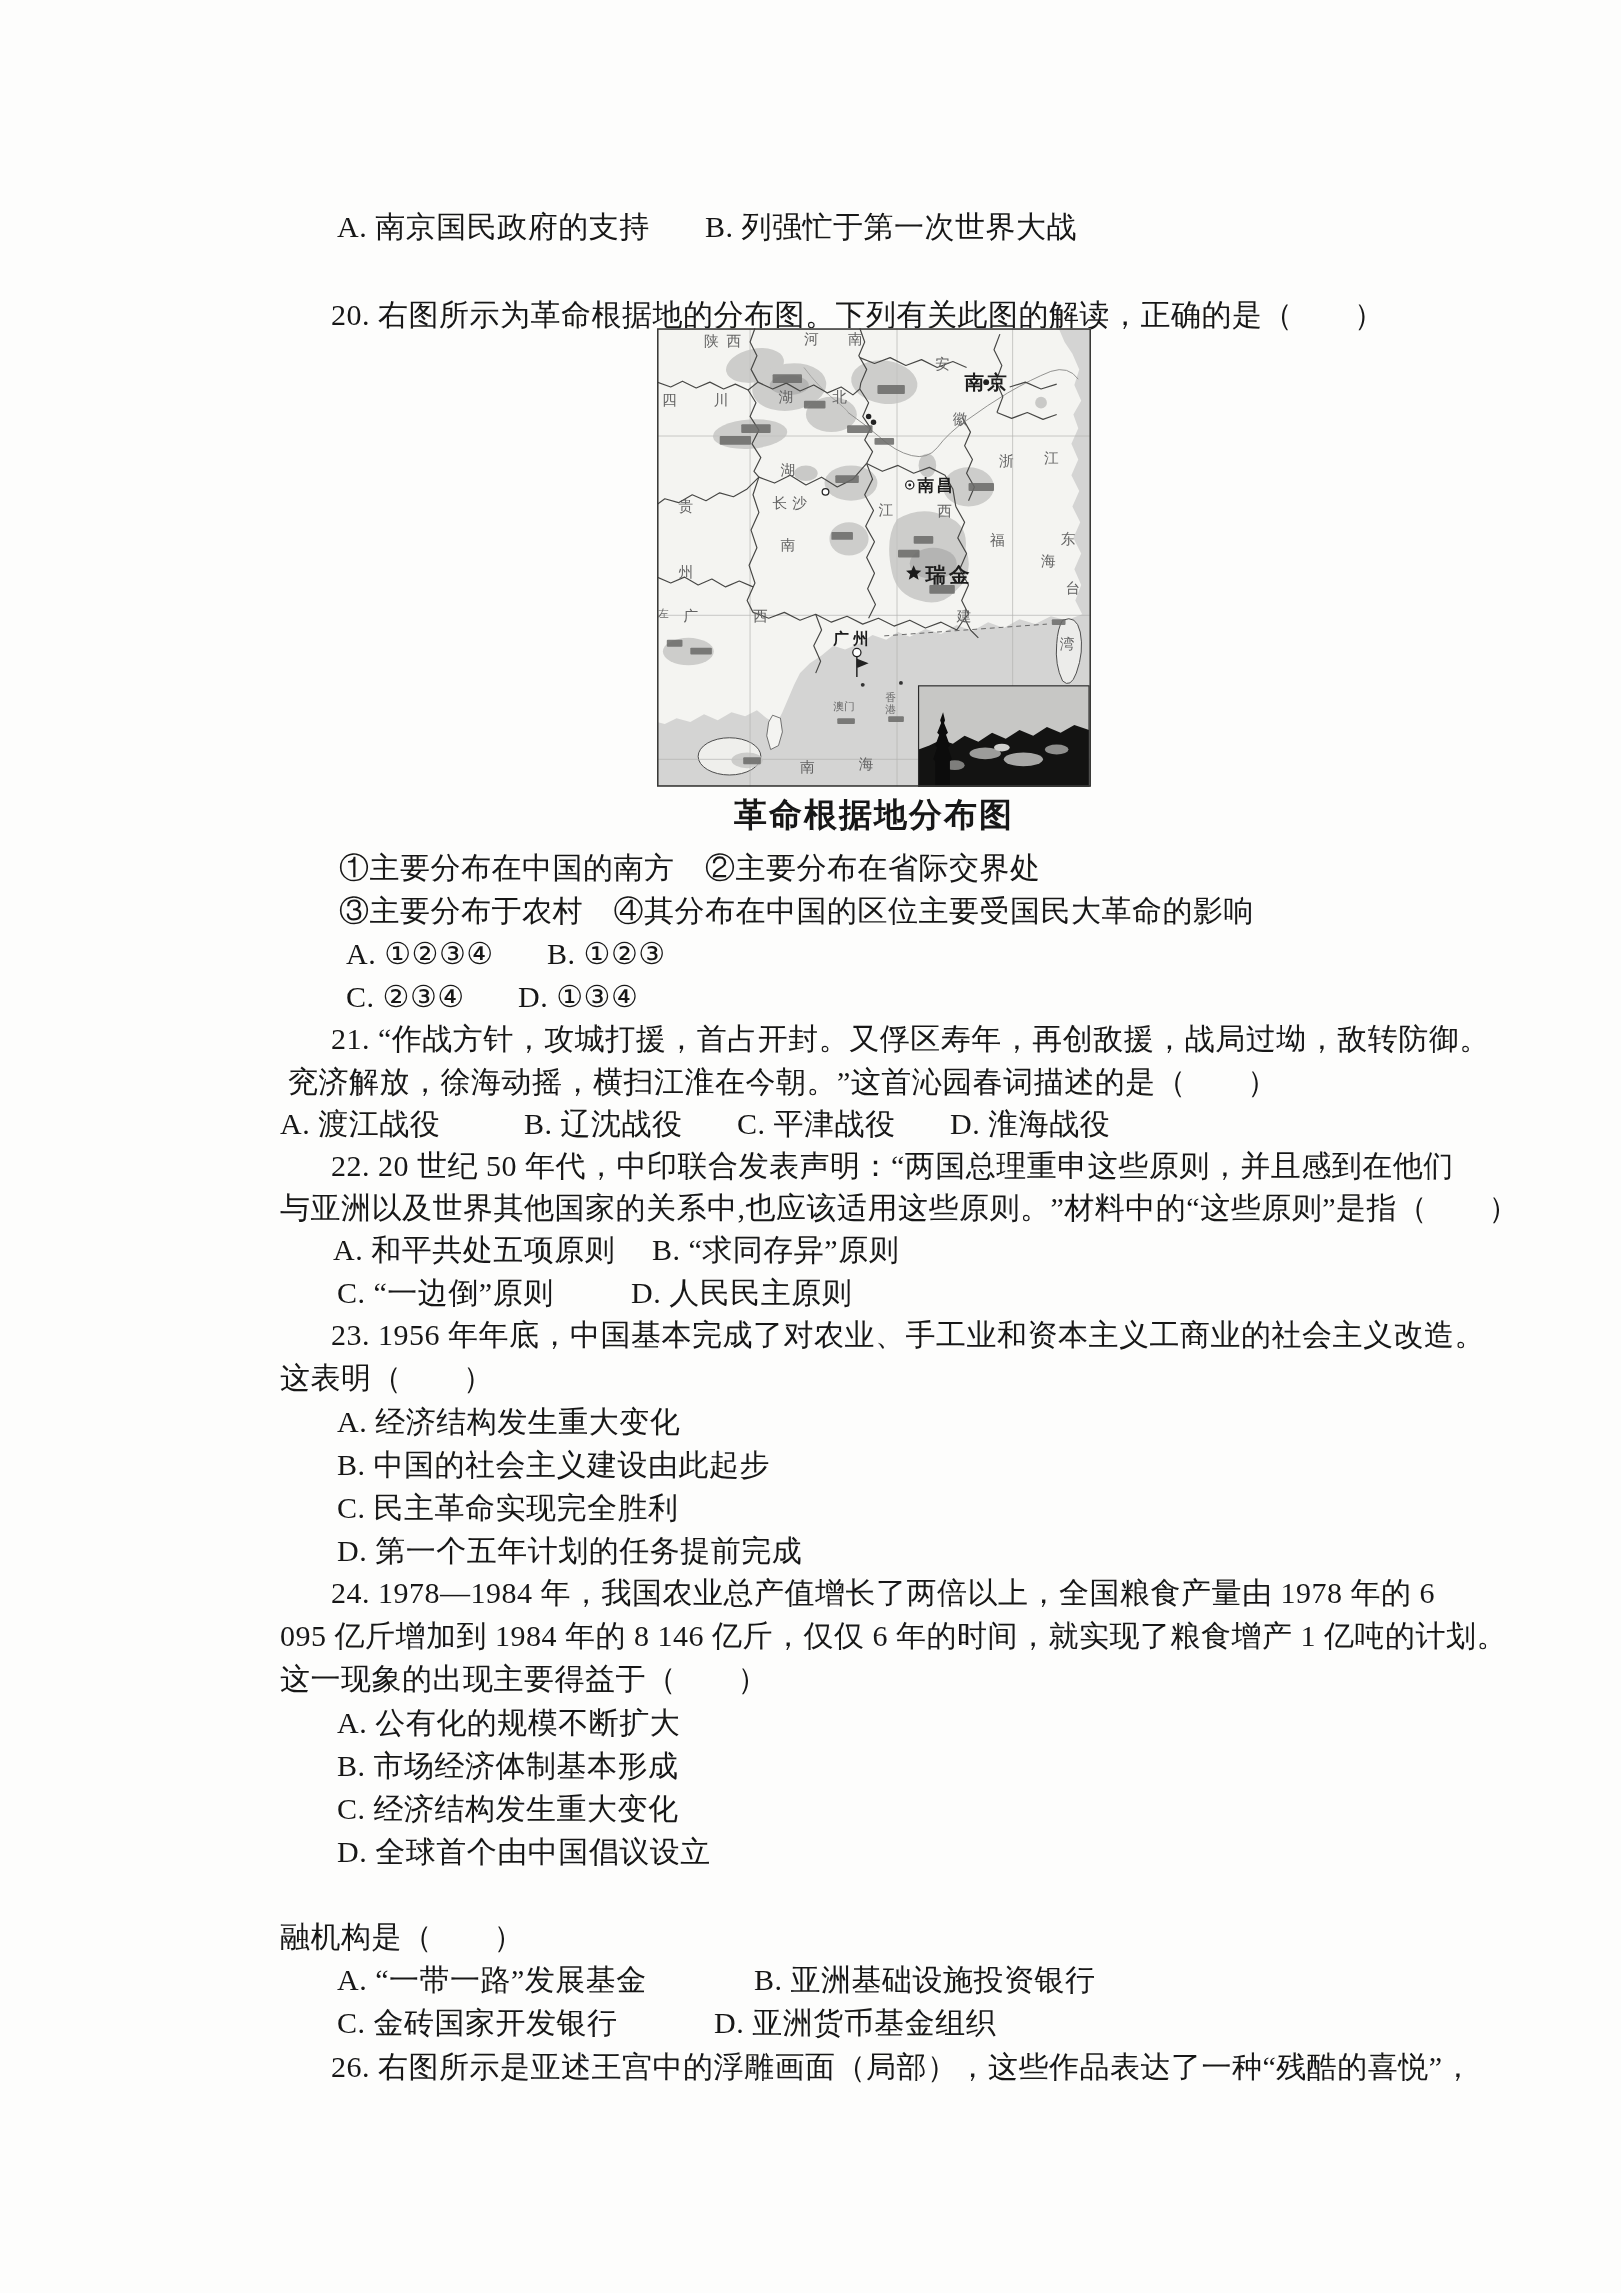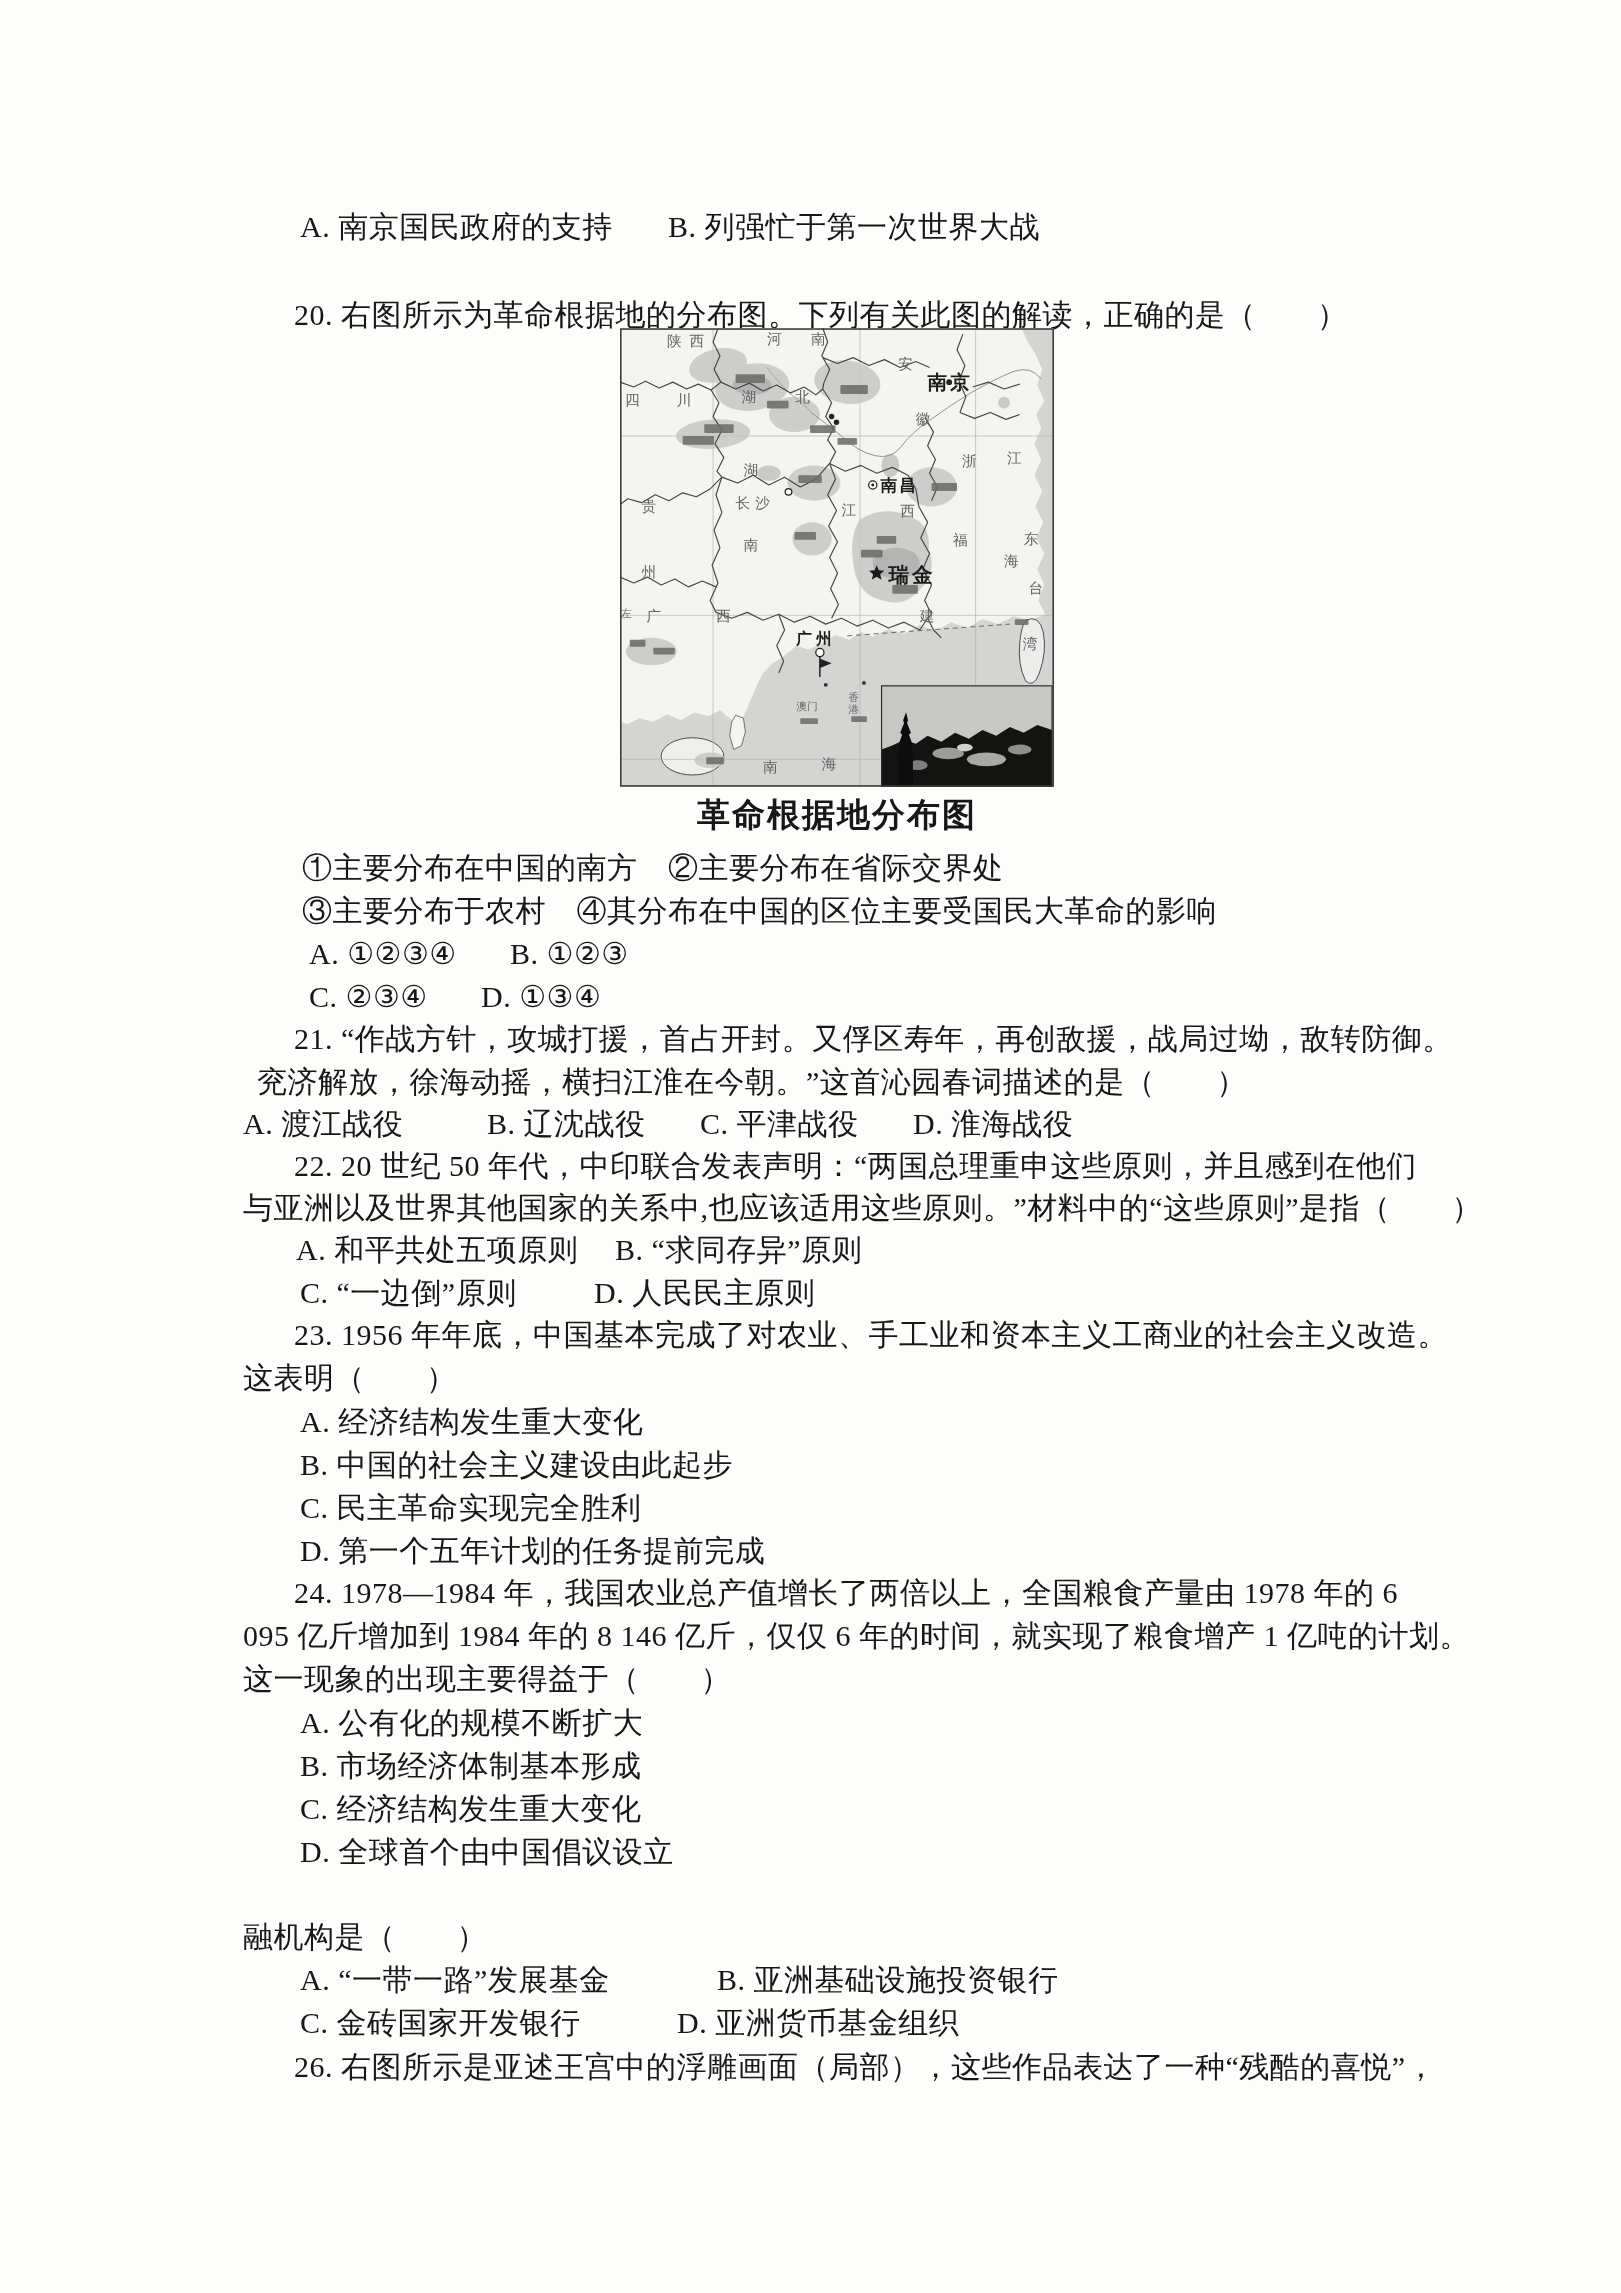--- a/index.html
+++ b/index.html
@@ -1,21 +1,21 @@
 <!DOCTYPE html>
 <html><head>
 <meta charset="utf-8">
 <style>
   html,body{margin:0;padding:0;}
   body{
     width:1621px;height:2294px;position:relative;overflow:hidden;
     background:#fdfdfc;color:#171717;
     font-family:"Liberation Serif","DejaVu Serif",serif;
   }
-  .page{position:absolute;inset:0;}
+  .page{position:absolute;inset:0;margin-left:37px;}
   .ln{position:absolute;font-size:30px;line-height:39px;white-space:nowrap;letter-spacing:0.5px;}
   .c{display:inline-block;vertical-align:top;}
   .w375{width:368px}.w205{width:201px}.w175{width:172px}
   .w249{width:244px}.w217{width:213px}
   .w325{width:319px}.w300{width:294px}
   .w425{width:417px}.w385{width:377px}
   .map-wrap{position:absolute;left:620px;top:328px;width:434px;height:459px;}
   .map-wrap svg{display:block;}
   .caption{
     position:absolute;left:620px;top:793px;width:434px;text-align:center;
@@ -199,21 +199,21 @@
     </svg>
   </div>
   <div class="caption">革命根据地分布图</div>
 
   <div class="ln" style="top:848px;left:302px">①主要分布在中国的南方　②主要分布在省际交界处</div>
   <div class="ln" style="top:891px;left:302px">③主要分布于农村　④其分布在中国的区位主要受国民大革命的影响</div>
   <div class="ln" style="top:934px;left:309px"><span class="c w205">A. ①②③④</span><span>B. ①②③</span></div>
   <div class="ln" style="top:977px;left:309px"><span class="c w175">C. ②③④</span><span>D. ①③④</span></div>
 
   <div class="ln" style="top:1019px;left:294px">21. “作战方针，攻城打援，首占开封。又俘区寿年，再创敌援，战局过坳，敌转防御。</div>
-  <div class="ln" style="top:1062px;left:257px">兖济解放，徐海动摇，横扫江淮在今朝。”这首沁园春词描述的是（　　）</div>
+  <div class="ln" style="top:1062px;left:251px">兖济解放，徐海动摇，横扫江淮在今朝。”这首沁园春词描述的是（　　）</div>
   <div class="ln" style="top:1104px;left:243px"><span class="c w249">A. 渡江战役</span><span class="c w217">B. 辽沈战役</span><span class="c w217">C. 平津战役</span><span>D. 淮海战役</span></div>
 
   <div class="ln" style="top:1146px;left:294px">22. 20 世纪 50 年代，中印联合发表声明：“两国总理重申这些原则，并且感到在他们</div>
   <div class="ln" style="top:1188px;left:243px">与亚洲以及世界其他国家的关系中,也应该适用这些原则。”材料中的“这些原则”是指（　　）</div>
   <div class="ln" style="top:1230px;left:296px"><span class="c w325">A. 和平共处五项原则</span><span>B. “求同存异”原则</span></div>
   <div class="ln" style="top:1273px;left:300px"><span class="c w300">C. “一边倒”原则</span><span>D. 人民民主原则</span></div>
 
   <div class="ln" style="top:1315px;left:294px">23. 1956 年年底，中国基本完成了对农业、手工业和资本主义工商业的社会主义改造。</div>
   <div class="ln" style="top:1358px;left:243px">这表明（　　）</div>
   <div class="ln" style="top:1402px;left:300px">A. 经济结构发生重大变化</div>

